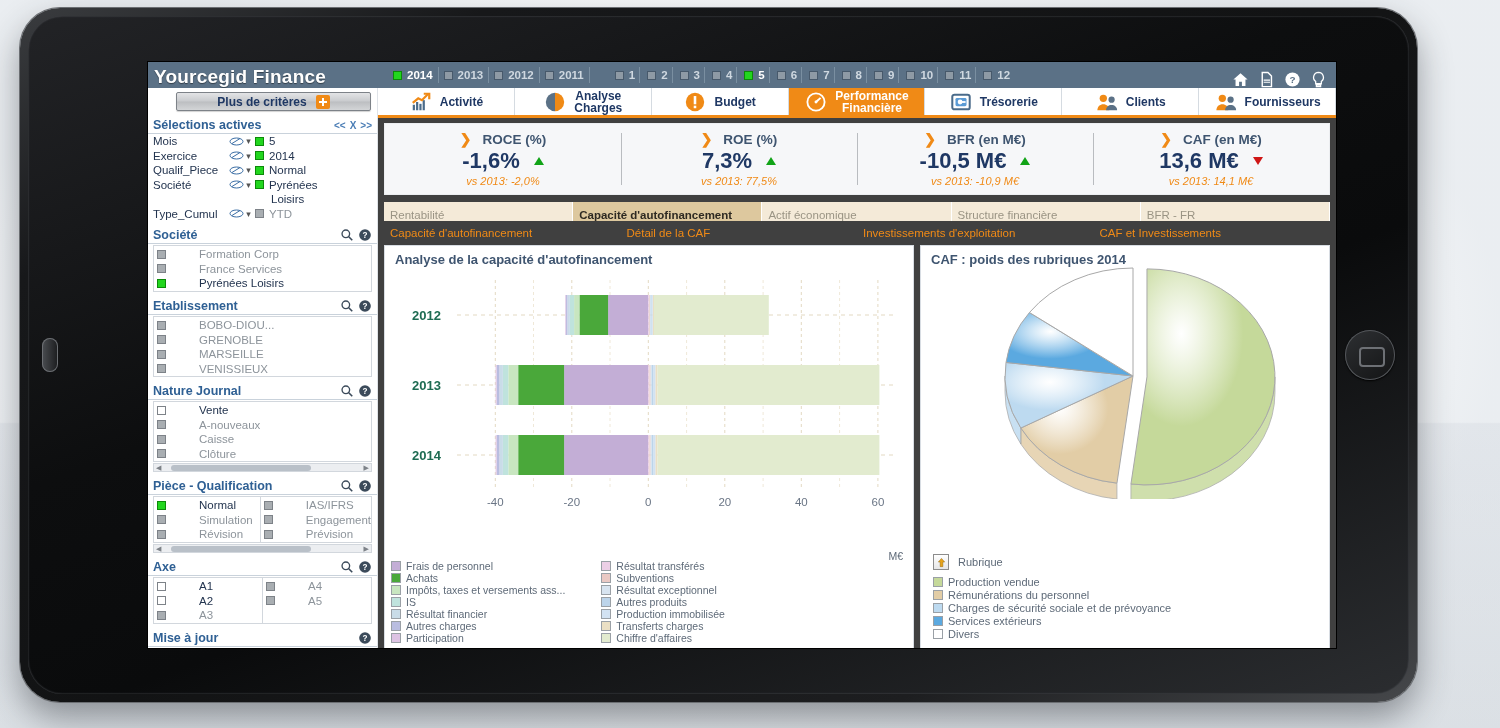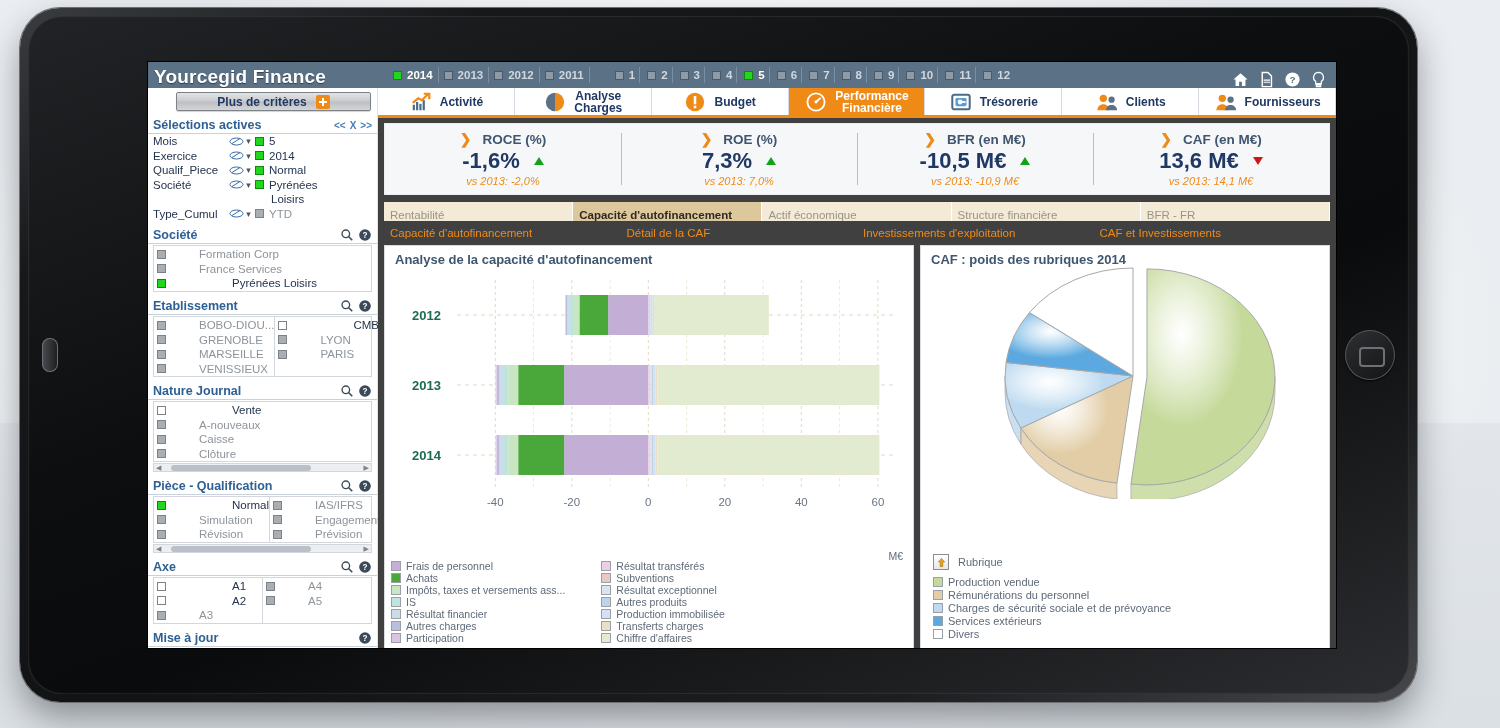--- a/index.html
+++ b/index.html
@@ -85,21 +85,21 @@
   .val.grey{ color:#8d949b; }
 
   .listbox{ margin:1px 5px 0 5px; border:1px solid #d2d7dd; background:#fff; display:flex; }
   .listcol{ flex:1; padding:1px 0 1px 3px; }
   .listcol + .listcol{ border-left:1px solid #d2d7dd; }
   .li{ display:flex; align-items:center; height:14.5px; font-size:11.5px; cursor:pointer;gap:28px; }
   .li .cb{ width:9px; height:9px; border:1px solid #7d8288; background:#a9aeb2; margin-right:5px; flex:none;}
   .li .cb.empty{ background:#ffffff; }
   .li .cb.on{ background:#22d61e; border-color:#0c8a09; }
   .li .lb{ color:#8d949b; white-space:nowrap; overflow:hidden; }
-  .li .lb.dark{ color:#23344f;margin-left:33px; }
+  .li .lb.dark{ color:#23344f; }
   .hscroll{ margin:1px 5px 0 5px; height:9px; background:#eceef1; border:1px solid #d2d7dd;
             display:flex; align-items:center; }
   .hscroll .thumb{ height:6px; background:#b9c0c8; border-radius:3px; margin-left:8px; }
   .hscroll .ar{ font-size:7px; color:#7d8288; padding:0 2px; }
   .maj{ text-align:center; font-size:12.5px; font-weight:bold; color:#2f6094; padding-top:4px; }
 
   
   .rightcol{ position:absolute; left:230px; top:26px; width:958px; height:560px; background:#404040; }
   .tabs{ display:flex; height:30px; border-bottom:3px solid #f08a16; }
   .tab{ flex:1; display:flex; align-items:center; justify-content:center; gap:7px;
@@ -382,34 +382,20 @@
                 </div>
                 <div class="li">
                   <i class="cb "></i>
                   <span class="lb">MARSEILLE</span>
                 </div>
                 <div class="li">
                   <i class="cb "></i>
                   <span class="lb">VENISSIEUX</span>
                 </div>
               </div>
-            <div class="listcol" id="etab2-host">
-                <div class="li">
-                  <i class="cb empty"></i>
-                  <span class="lb dark">CMB</span>
-                </div>
-                <div class="li">
-                  <i class="cb "></i>
-                  <span class="lb">LYON</span>
-                </div>
-                <div class="li">
-                  <i class="cb "></i>
-                  <span class="lb">PARIS</span>
-                </div>
-              </div>
           </div>
 
           <div class="sechead">
             <div class="t">Nature Journal</div>
             <div class="r">
               <svg class="mini-ic" viewBox="0 0 24 24">
                   <circle cx="10" cy="10" r="6.5" fill="none" stroke="#3b4a5a" stroke-width="2.3"></circle>
                   <path d="M15 15l6 6" stroke="#3b4a5a" stroke-width="2.6" fill="none"></path>
                 </svg>
               <svg class="mini-ic" viewBox="0 0 24 24">
@@ -627,21 +613,21 @@
               </div>
               <div class="kpi">
                 <div class="ttl">
                   <span class="arw">❯</span>
                   <span>ROE (%)</span>
                 </div>
                 <div class="valrow">
                   <span class="num">7,3%</span>
                   <span class="tri up"></span>
                 </div>
-                <div class="vs">vs 2013: 7,0%</div>
+                <div class="vs">vs 2013: 77,5%</div>
               </div>
               <div class="kpi">
                 <div class="ttl">
                   <span class="arw">❯</span>
                   <span>BFR (en M€)</span>
                 </div>
                 <div class="valrow">
                   <span class="num">-10,5 M€</span>
                   <span class="tri up"></span>
                 </div>

